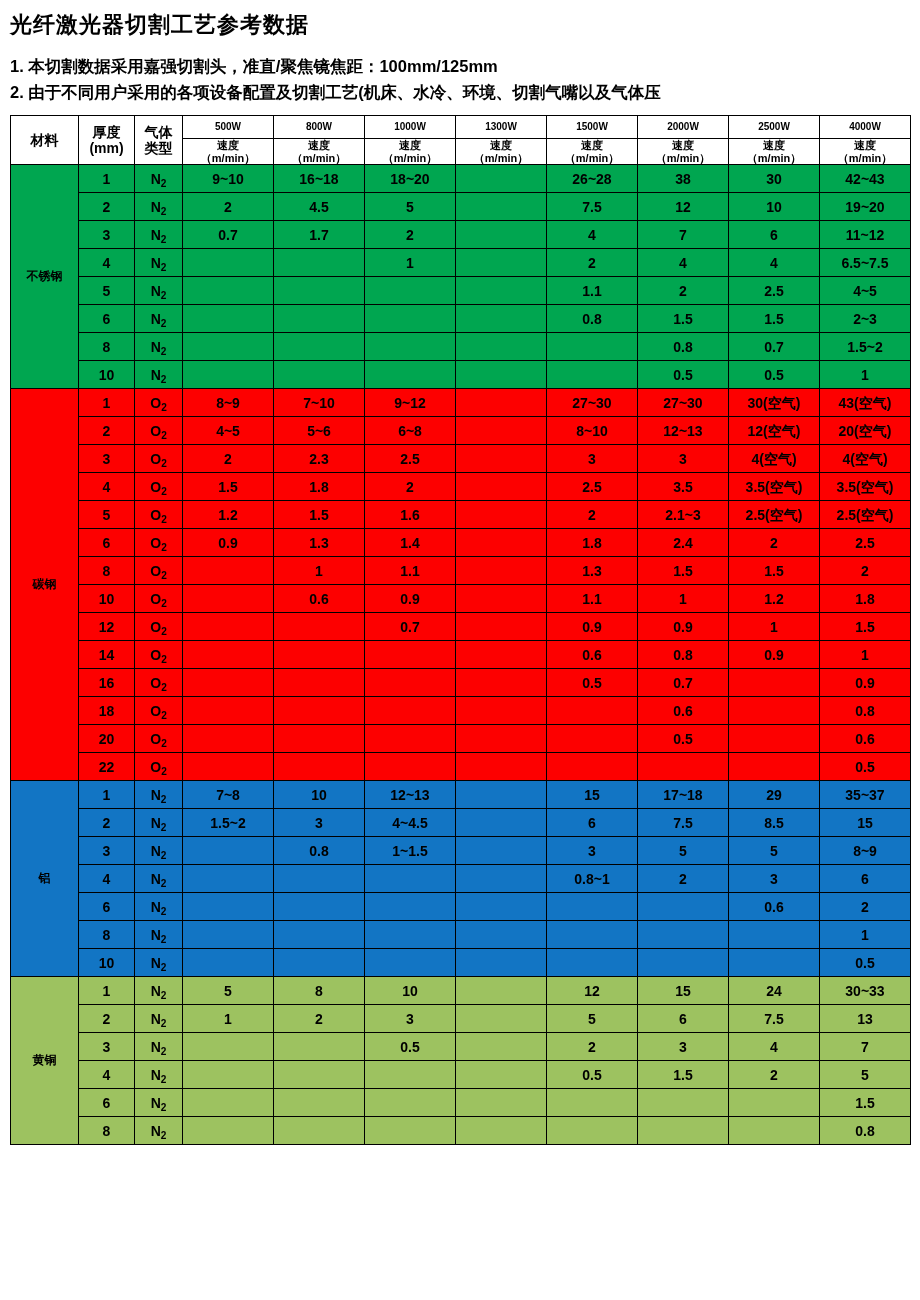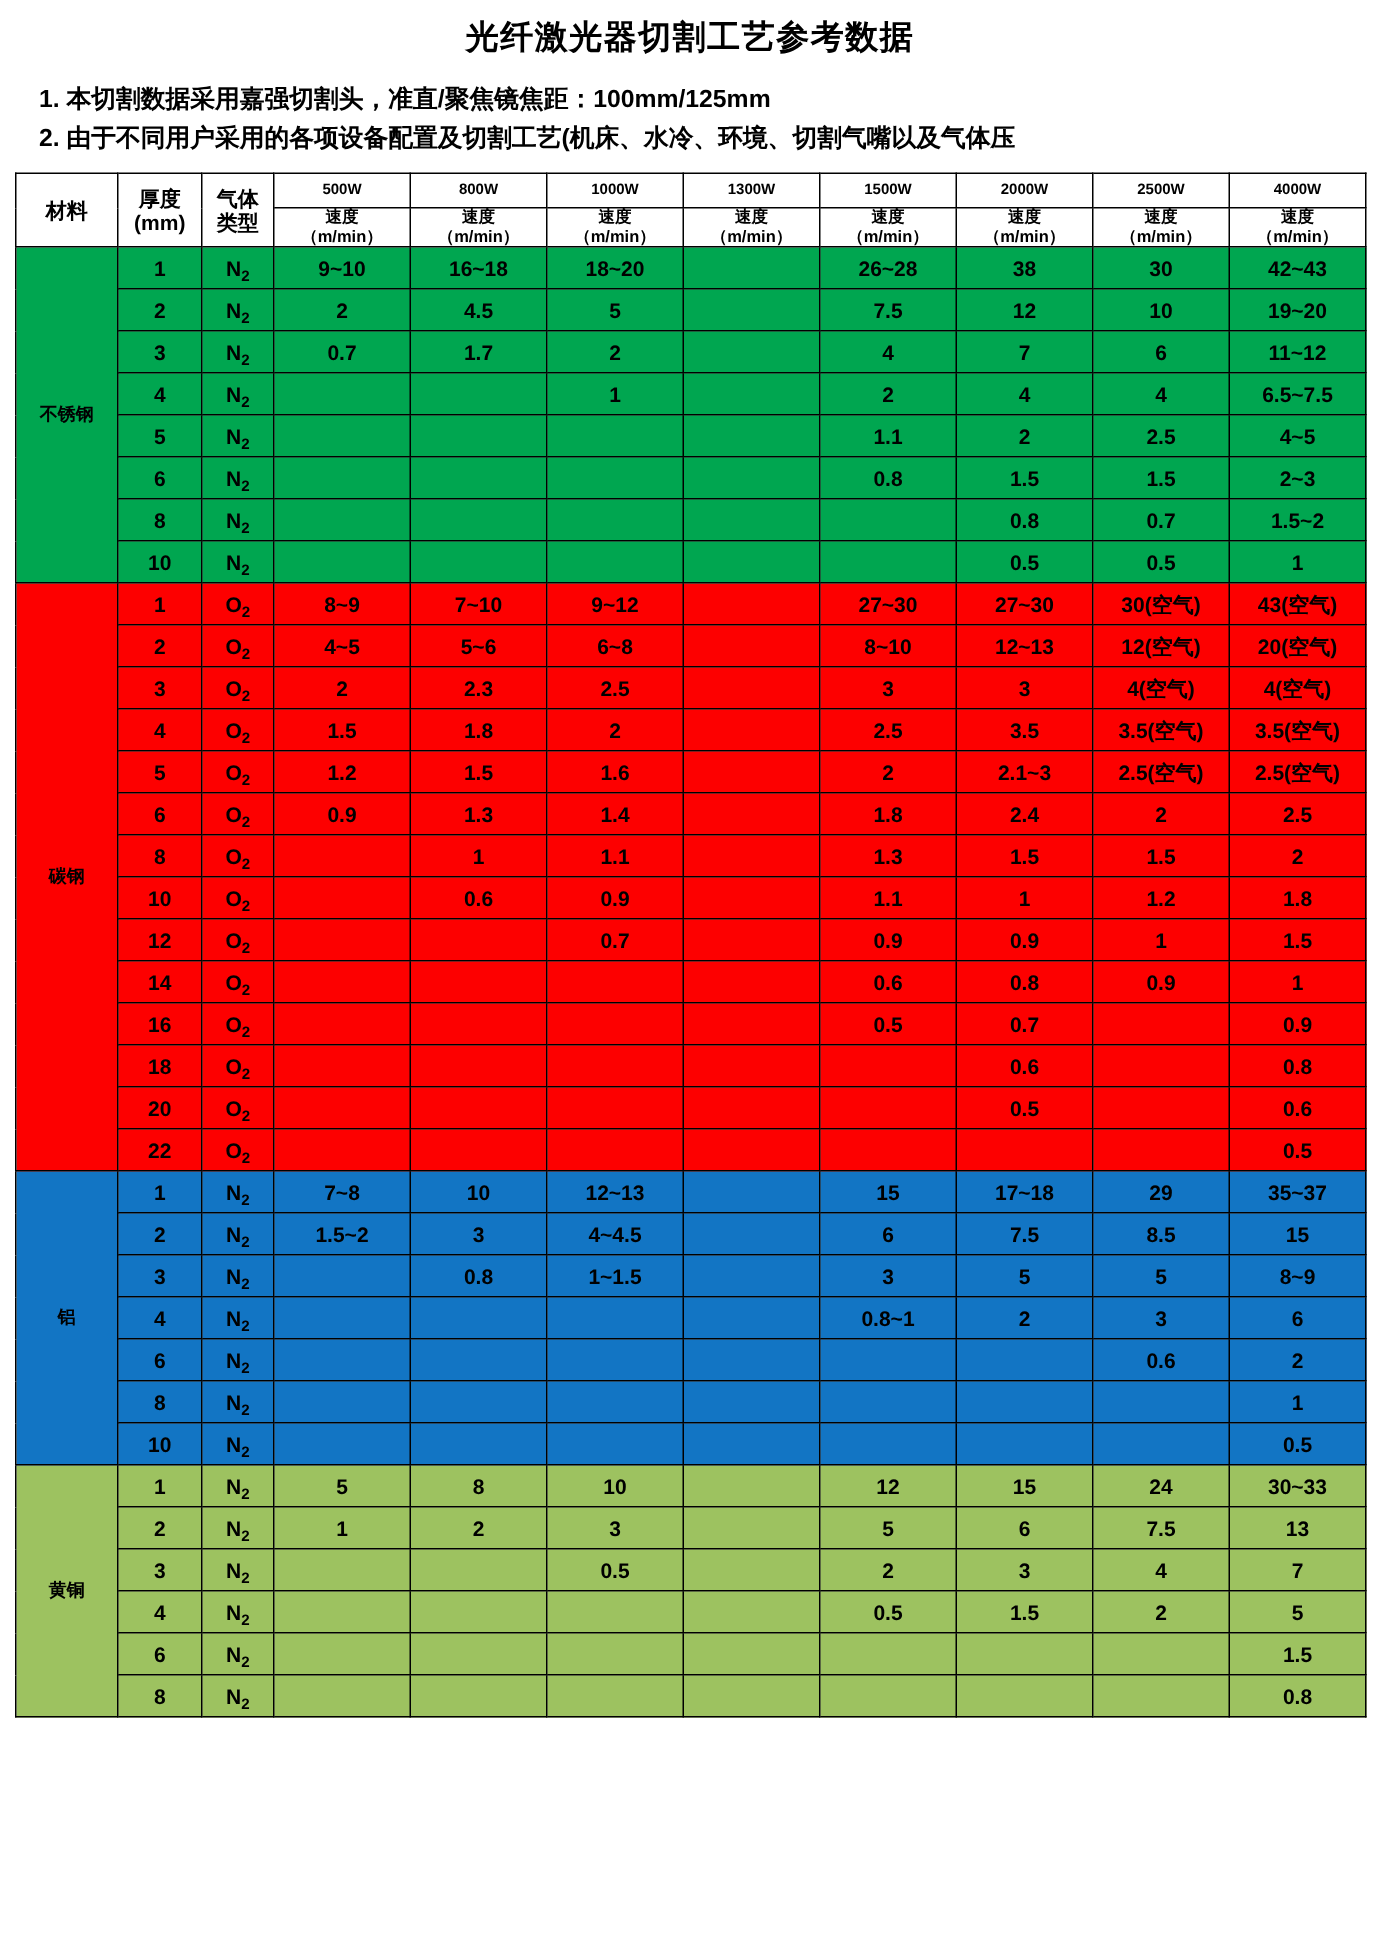--- a/index.html
+++ b/index.html
@@ -17,29 +17,28 @@
   .page {
     width: 920px;
     height: 1300px;
     position: relative;
     box-sizing: border-box;
     padding: 0 10px;
   }
   h1.title {
     font-size: 22px;
     font-weight: bold;
-    text-align: center;
     margin: 10px 0 14px 0;
     letter-spacing: 1px;
   }
   .notes {
     font-size: 16.5px;
     font-weight: bold;
     line-height: 1.55;
-    margin: 0 0 10px 16px;
+    margin: 0 0 10px 0;
   }
   .note-line {
     display: block;
   }
   .note-indent {
     display: block;
     padding-left: 28px;
   }
   table.grid {
     border-collapse: collapse;

